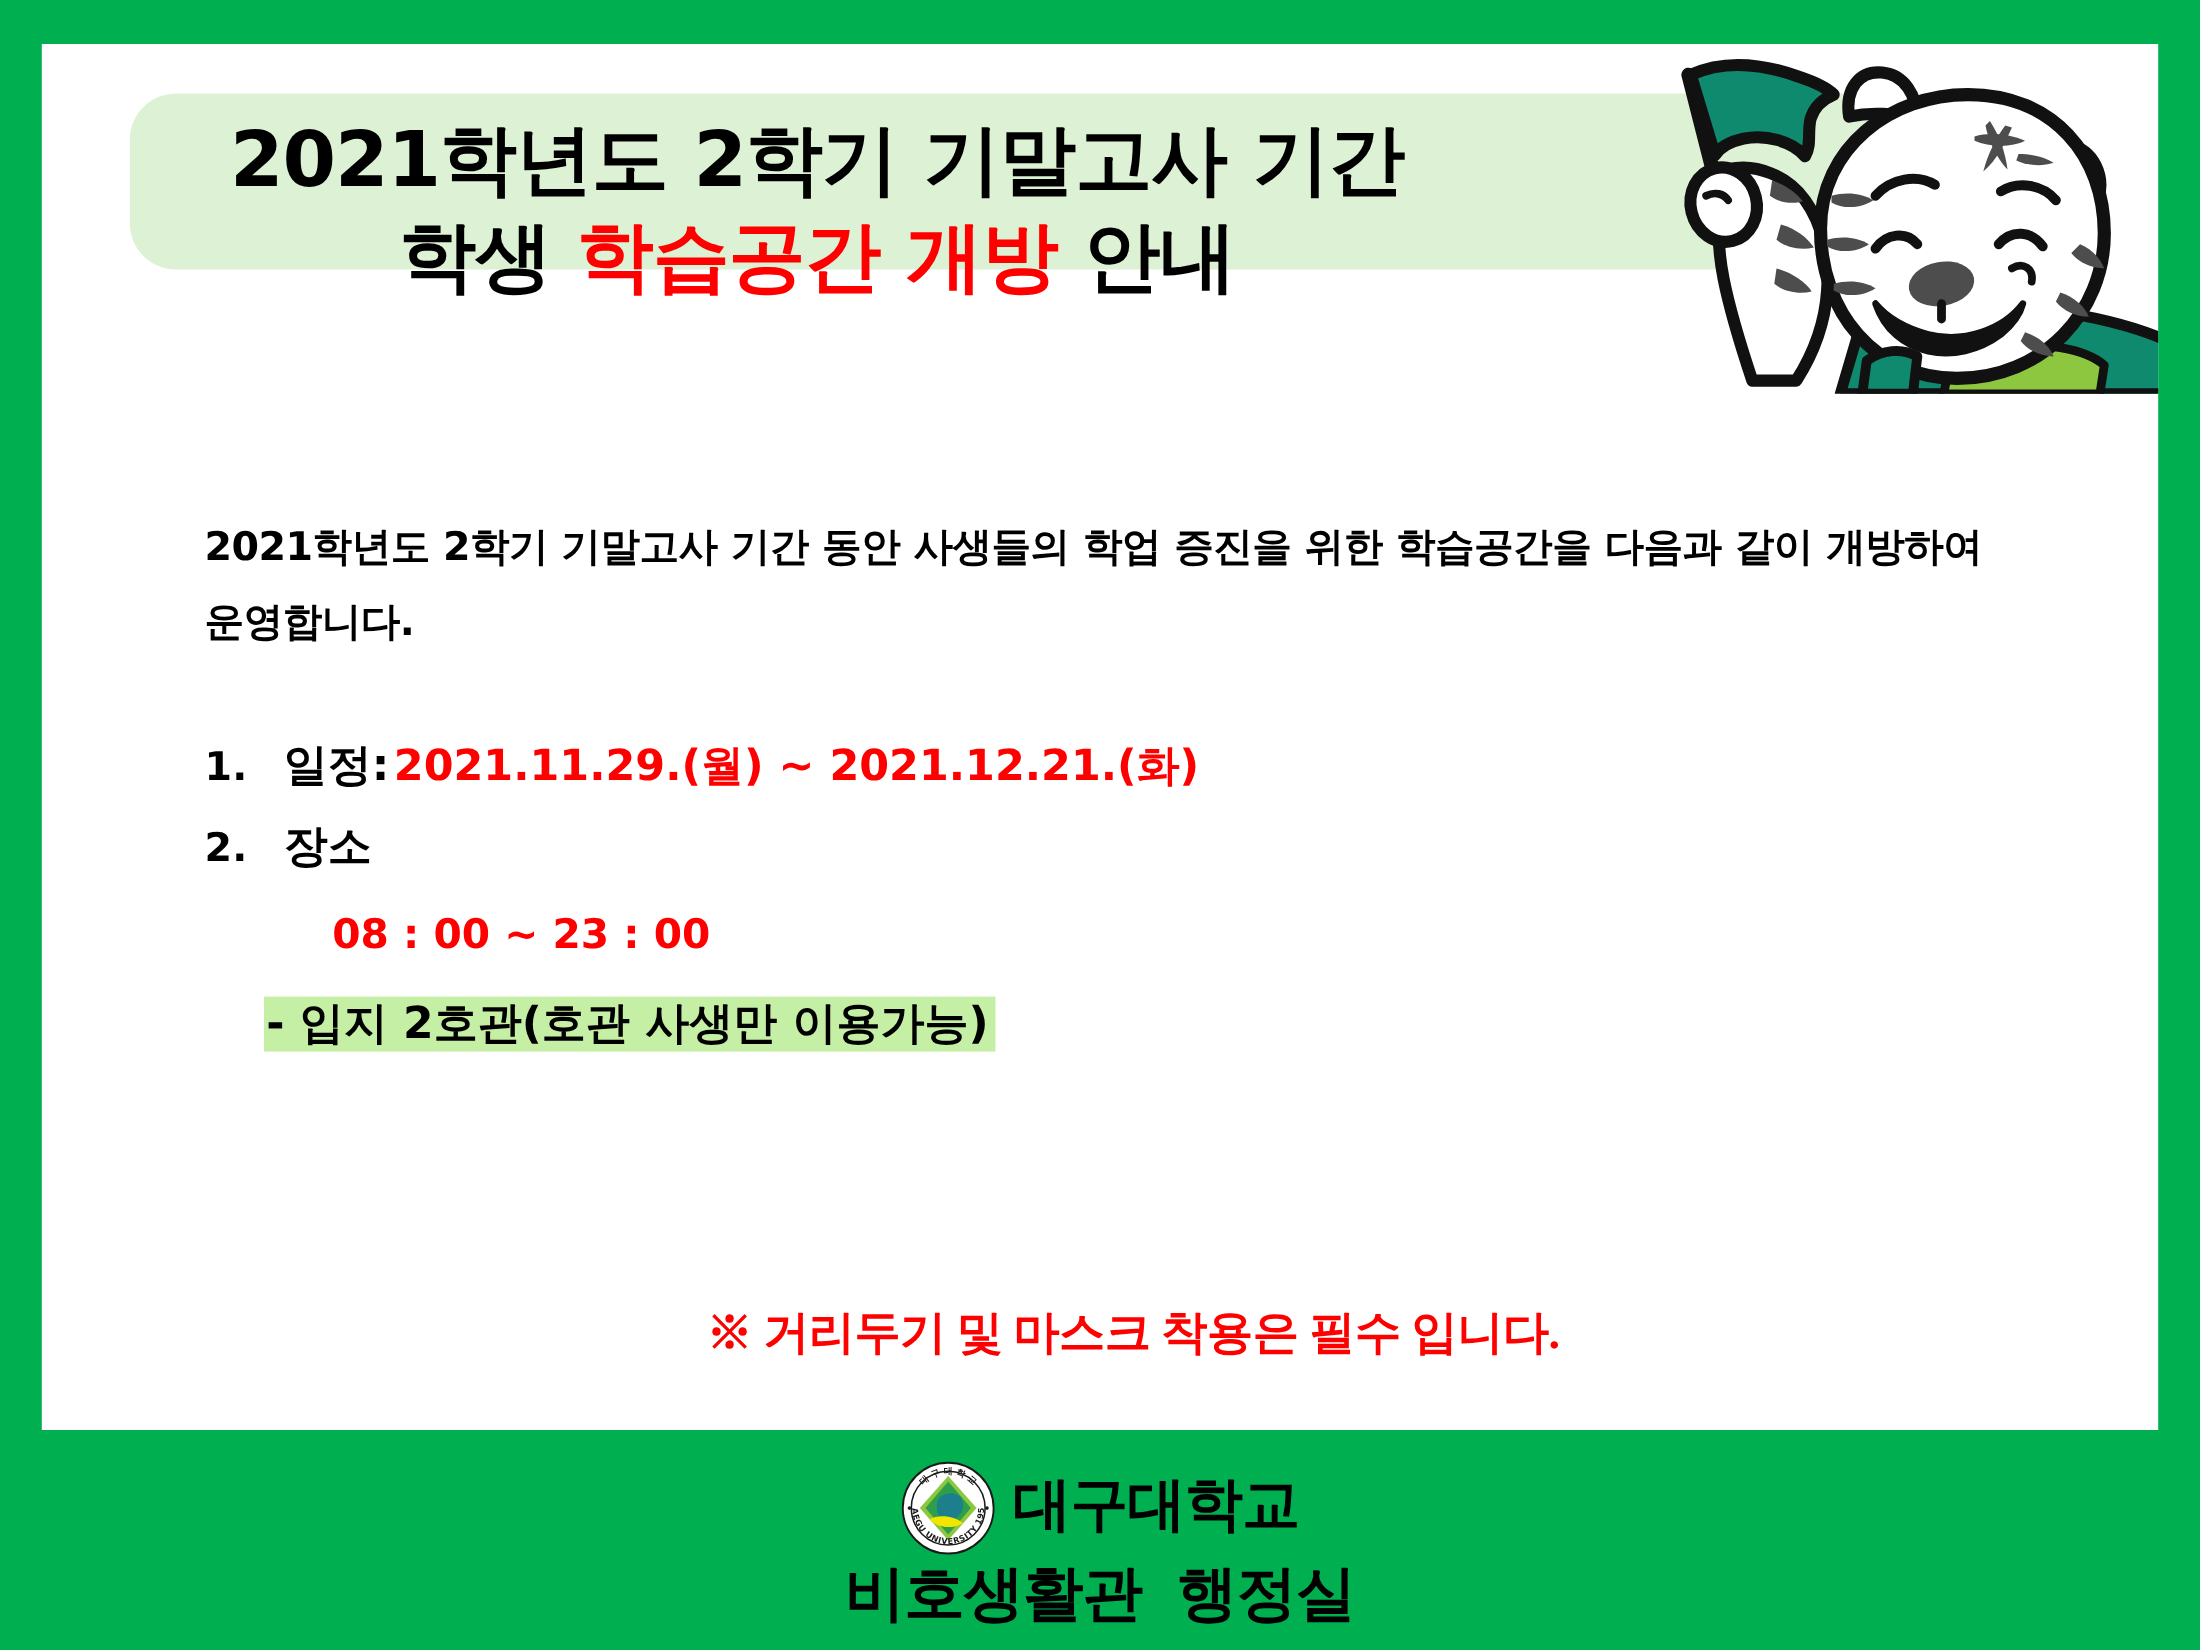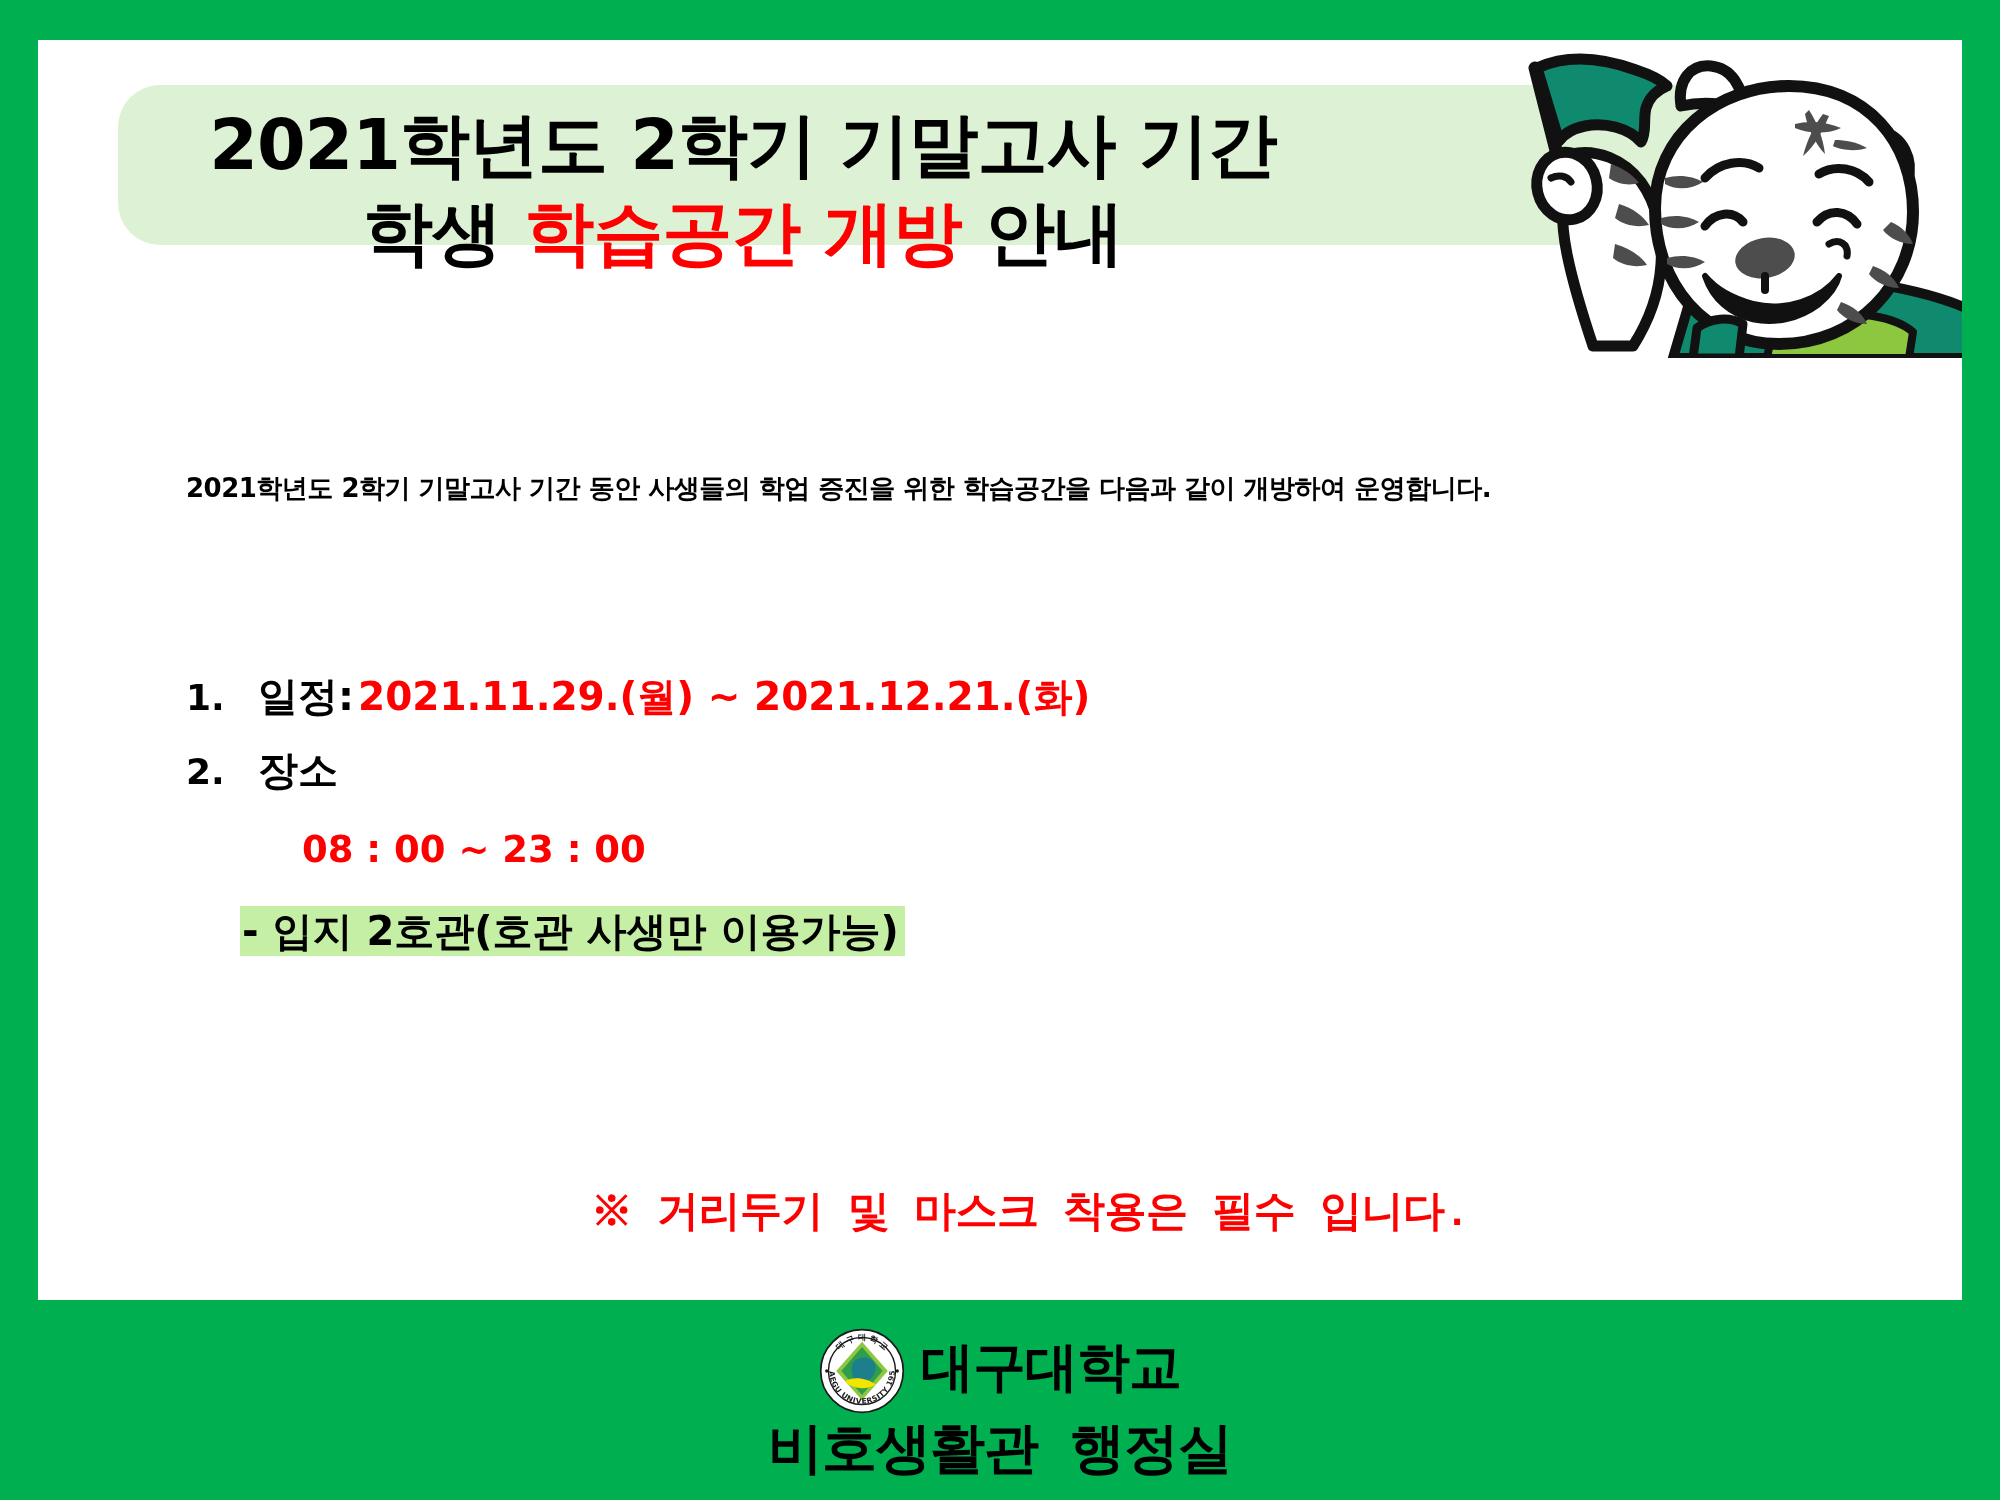--- a/index.html
+++ b/index.html
@@ -74,21 +74,21 @@
 
   
   #intro-paragraph {
     position: absolute;
     left: 148px;
     top: 388px;
     width: 1660px;
     color: #000000;
     font-family: "DejaVu Sans", "Liberation Sans", sans-serif;
     font-weight: 700;
-    font-size: 26px;
+    font-size: 36px;
     line-height: 68px;
     letter-spacing: -0.5px;
   }
 
   
   #detail-list {
     position: absolute;
     left: 148px;
     top: 620px;
     width: 1600px;
@@ -134,21 +134,21 @@
   }
 
   
   #footnote {
     position: absolute;
     left: 0;
     top: 1143px;
     width: 1924px;
     text-align: center;
     color: #ff0000;
-    font-family: Liberation Mono, monospace;
+    font-family: Liberation Serif, serif;
     font-weight: 700;
     font-size: 42px;
     letter-spacing: -0.5px;
   }
   #footnote-inner { margin-left: 60px; }
 
   
   #footer {
     position: absolute;
     left: 0;

